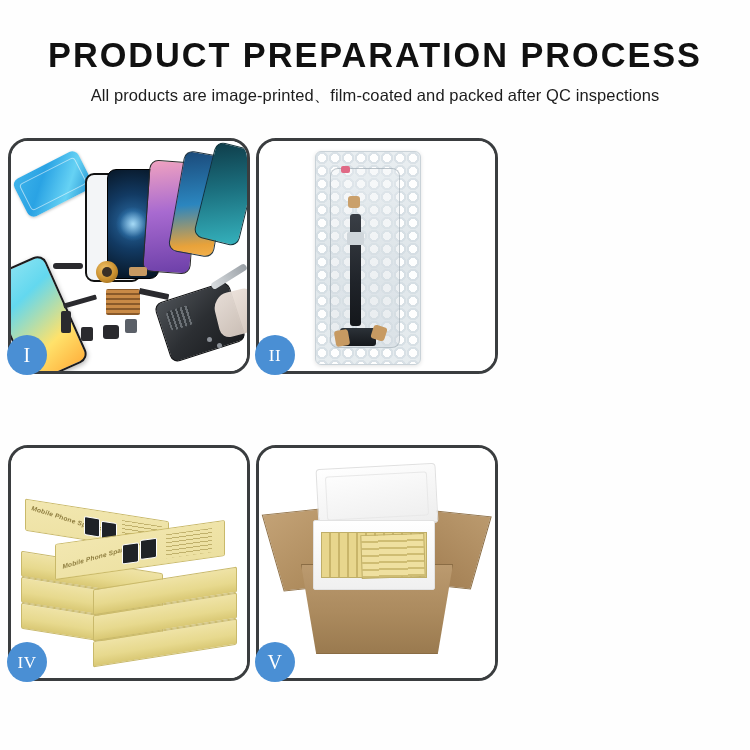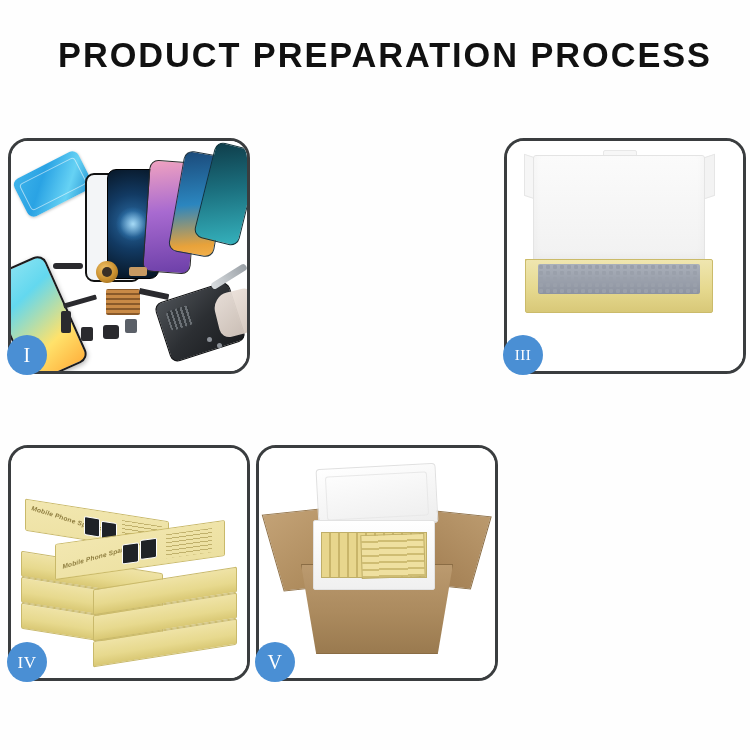--- a/index.html
+++ b/index.html
@@ -4,21 +4,21 @@
 <style>
   html,body{margin:0;padding:0;}
   body{
     width:750px;height:750px;background:#ffffff;
     font-family:"Liberation Sans","DejaVu Sans",sans-serif;
     overflow:hidden;position:relative;
   }
   .page{width:750px;height:750px;position:relative;background:#fefefe;}
 
   
-  .header{position:absolute;left:10px;top:0;width:652px;height:122px;}
+  .header{position:absolute;left:0;top:0;width:652px;height:122px;}
   .title{
     position:absolute;left:0;top:34px;width:750px;text-align:center;
     font-size:35px;font-weight:700;letter-spacing:2.0px;color:#111111;
     line-height:42px;white-space:nowrap;
     transform:scaleX(0.98);transform-origin:center;
   }
   .subtitle{
     position:absolute;left:0;top:84px;width:750px;text-align:center;
     font-size:16.5px;font-weight:400;color:#1c1c1c;letter-spacing:0.1px;
     line-height:22px;white-space:nowrap;
@@ -292,20 +292,21 @@
     background:rgba(140,112,72,.5);
   }
 </style>
 </head>
 <body>
 
 <div class="page">
 
   <div class="header">
     <div class="title">PRODUCT PREPARATION PROCESS</div>
+    <div class="subtitle">All products are image-printed、film-coated and packed after QC inspections</div>
   </div>
 
   <div class="grid">
 
     <div class="panel p1">
       <div class="stage">
         <div class="ph ph-blue"></div>
         <div class="ph ph-tilt1"></div>
         <div class="ph ph-glass"></div>
         <div class="ph ph-dark"></div>
@@ -326,37 +327,37 @@
         <div class="tool"></div>
         <div class="hand"></div>
         <div class="part" style="left:196px;top:196px;width:5px;height:5px;border-radius:50%;background:#8c9198;"></div>
         <div class="part" style="left:206px;top:202px;width:5px;height:5px;border-radius:50%;background:#8c9198;"></div>
       </div>
       <div class="badge">
         <span>I</span>
       </div>
     </div>
 
-
-    <div class="panel p3">
+    <div class="panel p2">
       <div class="stage">
-        <div class="b3-tab"></div>
-        <div class="b3-lidflap"></div>
-        <div class="b3-lidflapR"></div>
-        <div class="b3-lidwhite"></div>
-        <div class="b3-side"></div>
-        <div class="b3-sideR"></div>
-        <div class="b3-tray">
-          <div class="b3-foam"></div>
+        <div class="bubble-bag">
+          <div class="screen-in"></div>
+          <div class="pinkdot"></div>
+          <div class="tan3"></div>
+          <div class="flex-strip"></div>
+          <div class="connector"></div>
+          <div class="tan1"></div>
+          <div class="tan2"></div>
         </div>
       </div>
-      <div class="badge tiny">
-        <span>III</span>
+      <div class="badge small">
+        <span>II</span>
       </div>
     </div>
+
 
     <div class="panel p4">
       <div class="stage">
         <div class="stack">
 
           <div class="sbox" style="left:0px;top:96px;width:140px;height:24px;transform:skewY(9deg);"></div>
           <div class="sbox" style="left:0px;top:122px;width:140px;height:24px;transform:skewY(9deg);"></div>
           <div class="sbox" style="left:0px;top:148px;width:140px;height:24px;transform:skewY(9deg);"></div>
 
           <div class="sbox" style="left:72px;top:112px;width:142px;height:24px;transform:skewY(-9deg);"></div>

